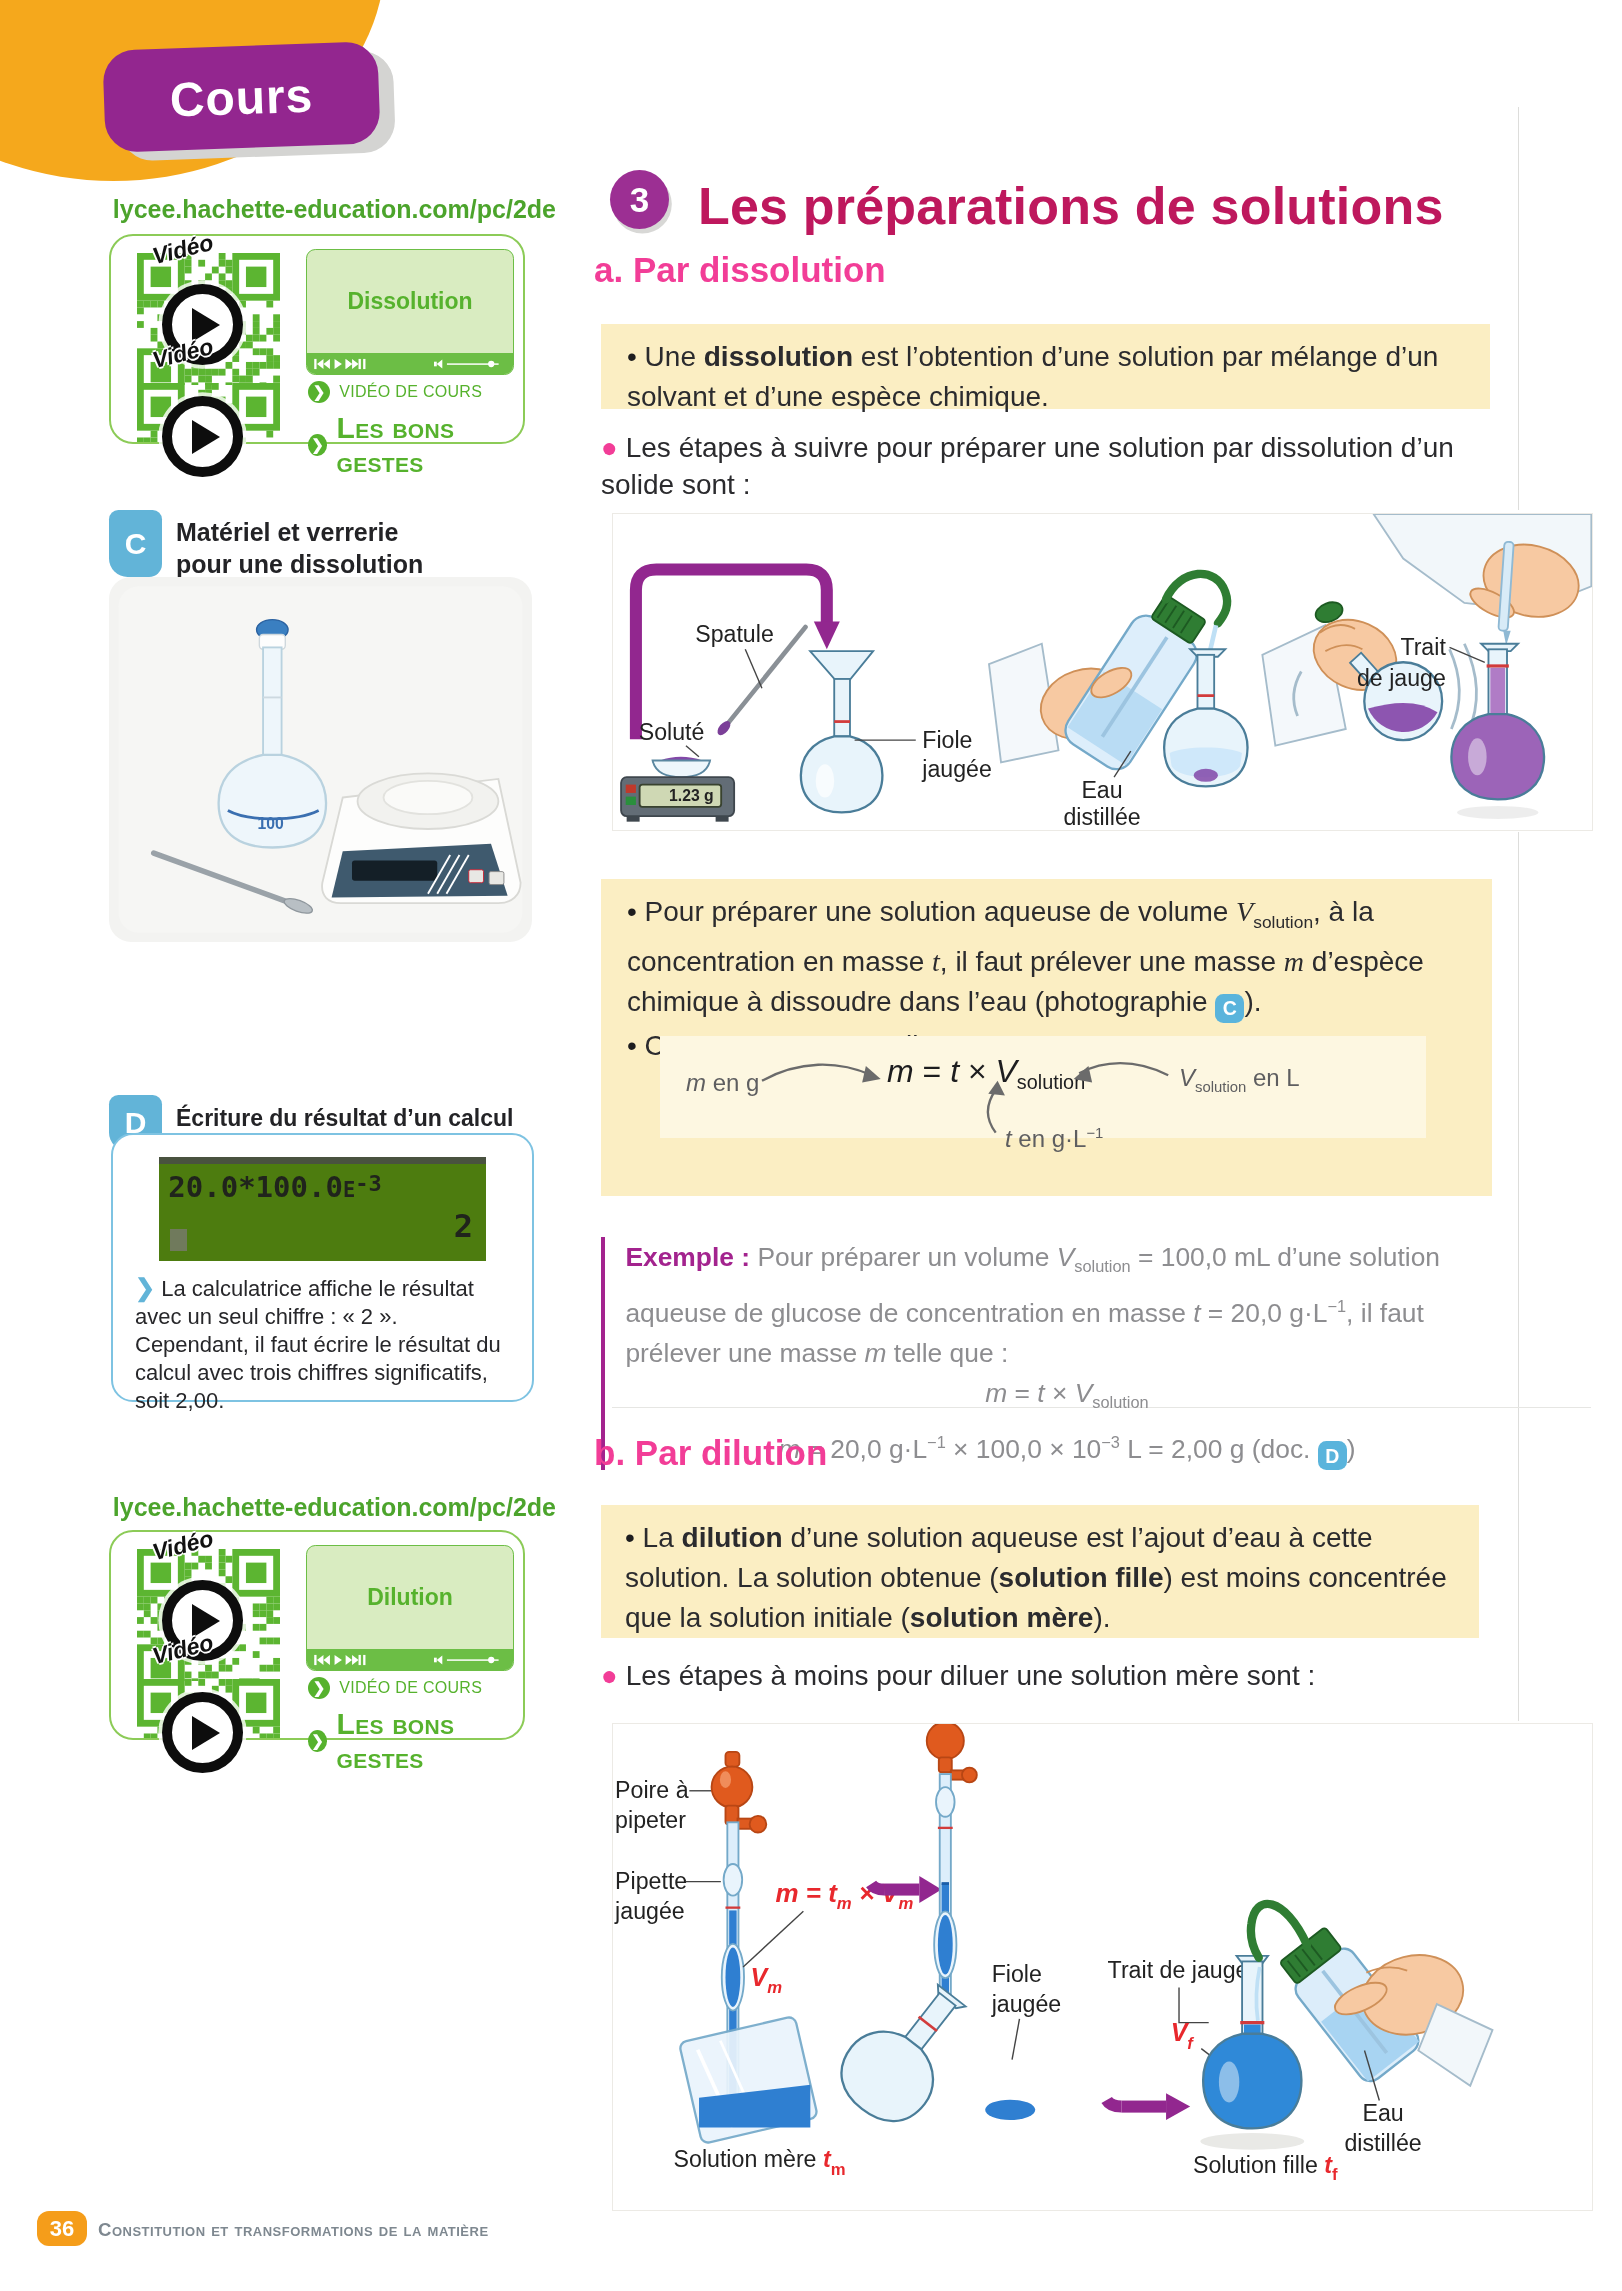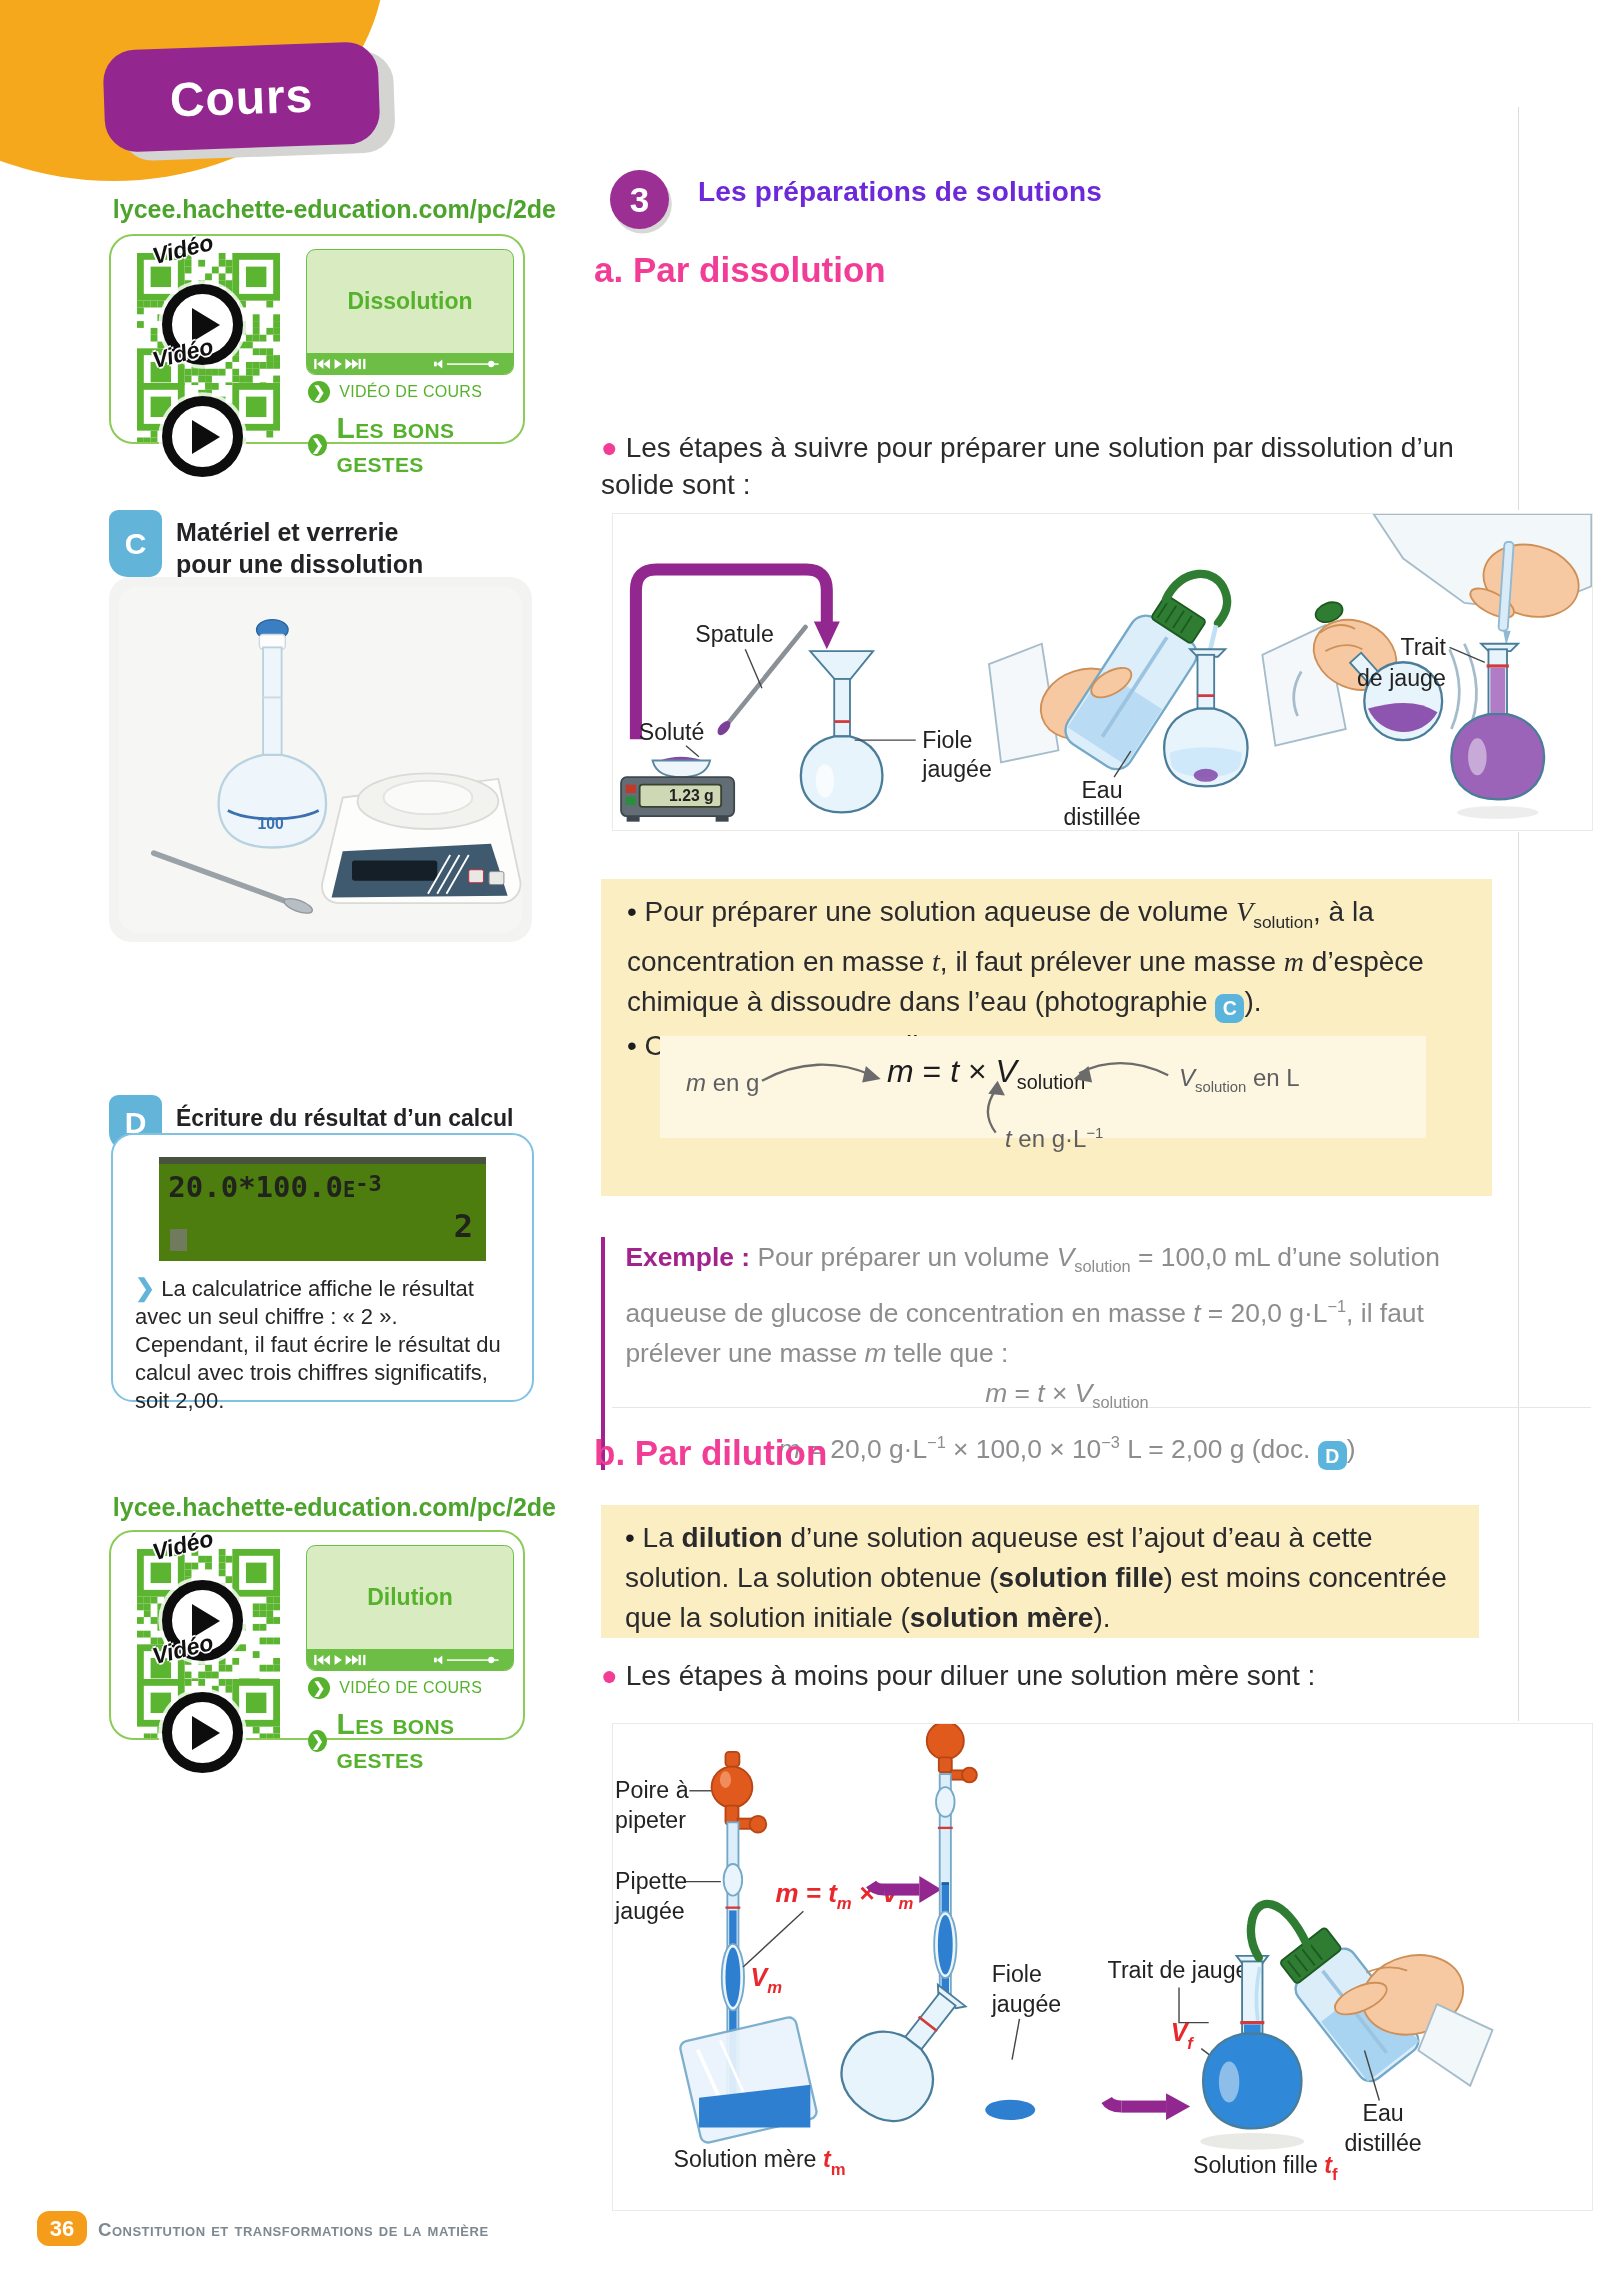--- a/index.html
+++ b/index.html
@@ -38,21 +38,21 @@
   .calcscreen{position:absolute;background:#4d7c0f;overflow:hidden;}
   .calcstrip{position:absolute;left:0;top:0;right:0;height:6.5px;background:#49523f;}
   .calcline{position:absolute;font-family:"DejaVu Sans Mono",monospace;font-weight:bold;color:#20241c;}
   .cursor{position:absolute;width:16.7px;height:22px;background:#707a5c;}
   .note{position:absolute;font-size:22px;line-height:28px;color:#27272a;}
   .note .nchev{color:#62b4d8;font-weight:bold;font-size:24px;}
   
   .seccircle{position:absolute;width:59px;height:59px;border-radius:50%;background:#9c2f93;color:#fff;
              font-size:35px;font-weight:bold;display:flex;align-items:center;justify-content:center;
              box-shadow:2.8px 4.6px 0 #d8d8d6;}
-  .sectitle{position:absolute;color:#6d28d9;font-size:28px;font-weight:bold;letter-spacing:0.2px;}
+  .sectitle{position:absolute;color:#be185d;font-size:52px;font-weight:bold;letter-spacing:0.2px;}
   .subhead{position:absolute;color:#f23d97;font-size:35px;font-weight:bold;}
   .ybox{position:absolute;background:#fbeec3;}
   .btxt{font-size:28px;line-height:40px;color:#2b2b2e;}
   .btxt i{font-family:"Liberation Serif",serif;font-style:italic;}
   .bullet-b{color:#1d1d1f;}
   .bullet-p{color:#f23d97;}
   .steps{position:absolute;font-size:28px;line-height:37px;color:#2b2b2e;}
   .figframe{position:absolute;border:0.9px solid #eceae5;background:#fff;}
   .fbox{position:absolute;background:#fdf7e1;}
   .fnote{position:absolute;color:#5e5e60;font-size:24px;}
@@ -779,20 +779,26 @@
     <div class="vlink" style="left:197px;top:175px;">
       <div class="chev">❯</div>
       <div class="vl2">Les bons gestes</div>
     </div>
   </div>
 
   <div class="seccircle" style="left:610px;top:170px;">3</div>
   <div class="sectitle" style="left:698px;top:176px;">Les préparations de solutions</div>
   <div class="subhead" style="left:594px;top:250px;">a. Par dissolution</div>
 
+  <div class="ybox" style="left:601px;top:324px;width:837px;height:59px;padding:13px 26px;">
+    <div class="btxt">
+      <span class="bullet-b">•</span>
+      <span>Une </span><b>dissolution</b><span> est l’obtention d’une solution par mélange d’un solvant et d’une espèce chimique.</span>
+    </div>
+  </div>
 
   <div class="steps" style="left:601px;top:429px;width:895px;">
     <span class="bullet-p">●</span>
     <span>Les étapes à suivre pour préparer une solution par dissolution d’un solide sont :</span>
   </div>
 
   <div class="figframe" style="left:612px;top:513px;width:979px;height:316px;">
     <svg width="979" height="316" viewBox="0 0 1055 341">
 
       <g>

